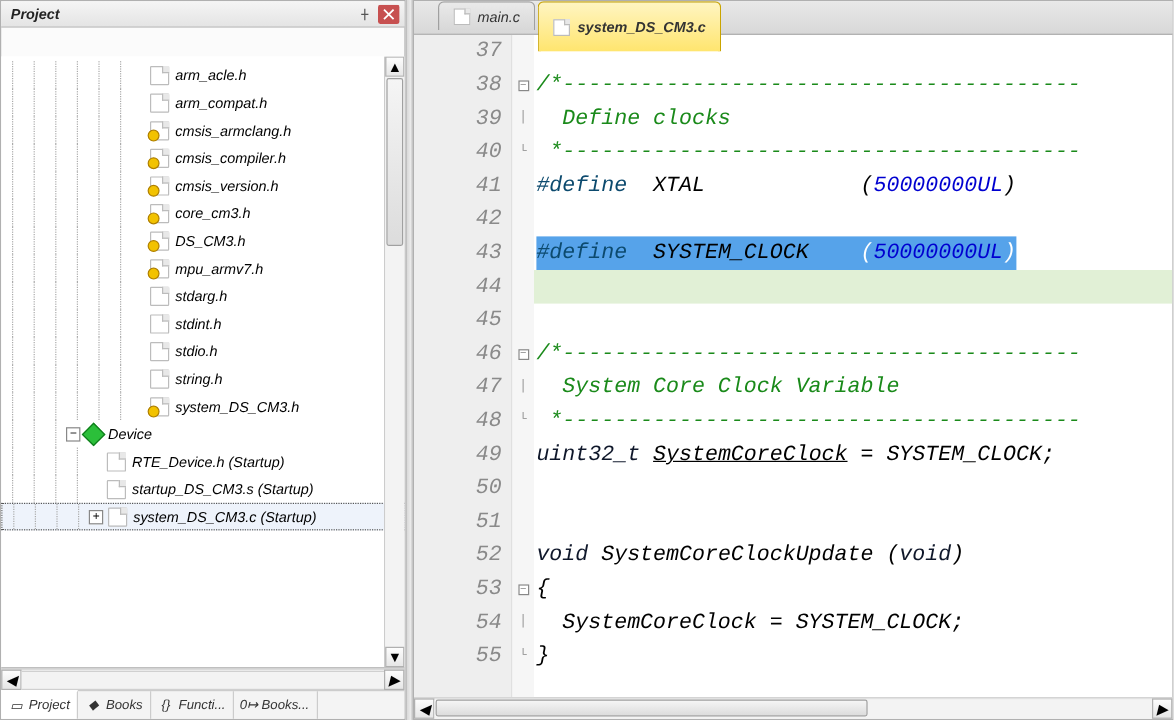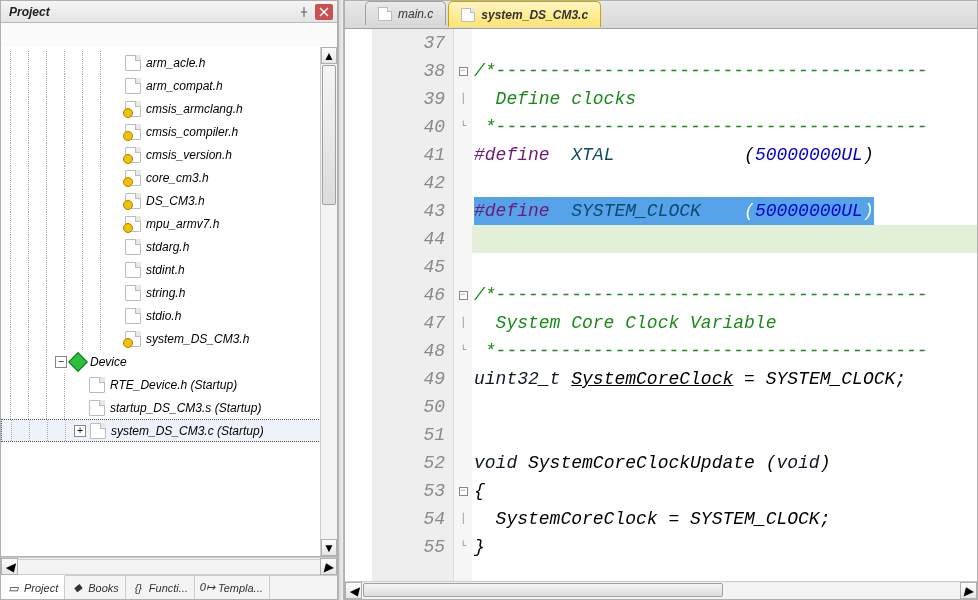--- a/index.html
+++ b/index.html
@@ -63,40 +63,40 @@
 .vscroll .track { flex:1; background:#f3f3f3; }
 .vscroll .thumb { background:linear-gradient(#f5f5f5,#dcdcdc); border:1px solid #a0a0a0; border-radius:2px; height:140px; margin:1px; }
 
 
 .splitter { width:6px; background:linear-gradient(90deg,#d8d8d8,#efefef); border-left:1px solid #b5b5b5; border-right:1px solid #b5b5b5; cursor:col-resize; }
 
 
 .editor { flex:1; display:flex; flex-direction:column; background:#fff; border:1px solid #b0b0b0; }
 .ed-tabs { display:flex; height:28px; background:linear-gradient(#e8e8e8,#d8d8d8); border-bottom:1px solid #a0a0a0; padding-left:20px; align-items:flex-start; }
 .ed-tab { display:flex; align-items:center; gap:6px; height:24px; padding:0 12px; margin-right:2px; background:linear-gradient(#eaeaea,#d8d8d8); border:1px solid #a0a0a0; border-bottom:none; border-top-left-radius:5px; border-top-right-radius:5px; font-size:12px; color:#333; }
-.ed-tab.active { background:linear-gradient(#fff5c2,#ffe56e); border-color:#c9a400; font-weight:bold; height:26px; }
+.ed-tab.active { background:linear-gradient(#fff5c2,#ffe56e); border-color:#c9a400; font-weight:bold; height:42px; }
 .ed-tab .tab-ico { width:14px; height:14px; border:1px solid #bcbcbc; background:#fff; position:relative; }
 .ed-tab .tab-ico::after { content:""; position:absolute; right:-1px; top:-1px; width:4px; height:4px; background:#e8e8e8; border-left:1px solid #bcbcbc; border-bottom:1px solid #bcbcbc; }
 
-.code-wrap { flex:1; display:flex; font-family: Consolas, "Courier New", monospace; font-size:18px; line-height:28px; position:relative; overflow:hidden;padding-left:27px; }
+.code-wrap { flex:1; display:flex; font-family: Consolas, "Courier New", monospace; font-size:18px; line-height:28px; position:relative; overflow:hidden; }
 .gutter { width:82px; background:#eee; color:#8a8a8a; text-align:right; padding-right:8px; border-right:1px solid #ddd; }
 .gutter div { height:28px; }
 .fold-col { width:18px; background:#f6f6f6; display:flex; flex-direction:column; }
 .fold-col div { height:28px; display:flex; align-items:center; justify-content:center; color:#888; font-size:10px; }
 .fold-box { width:9px; height:9px; border:1px solid #888; background:#fff; display:flex; align-items:center; justify-content:center; font-size:9px; line-height:7px; }
 
 .code { flex:1; position:relative; white-space:pre; }
 .code .line { height:28px; padding-left:2px; }
 .code .hl-sel { background:#56a3ea; color:#fff; display:inline-block; }
 .code .hl-cursor-line { background:#e1f0d6; }
 .c-comment { color:#1a8a1a; }
 .c-keyword { color:#0f172a; }
-.c-ident { color:#0c4a6e;margin-top:25px; }
+.c-ident { color:#000000;margin-top:25px; }
 .c-num { color:#0000d0; }
-.c-pp { color:#701a75; }
+.c-pp { color:#0c4a6e; }
 
 .ed-hscroll { display:flex; height:18px; border-top:1px solid #ccc; background:#efefef; align-items:center; }
 .ed-hscroll .arrow { width:17px; height:17px; border:1px solid #b0b0b0; background:linear-gradient(#fdfdfd,#e6e6e6); display:flex; align-items:center; justify-content:center; }
 .ed-hscroll .track { flex:1; height:16px; background:#f3f3f3; position:relative; }
 .ed-hscroll .thumb { position:absolute; left:1px; top:0; height:14px; width:360px; background:linear-gradient(#f5f5f5,#dcdcdc); border:1px solid #a0a0a0; border-radius:2px; }
 </style>
 </head>
 <body>
 
 <div class="root">
@@ -230,32 +230,32 @@
           </div>
           <div class="tree-node">
             <span class="ind"></span>
             <span class="ind"></span>
             <span class="ind"></span>
             <span class="ind"></span>
             <span class="ind"></span>
             <span class="ind"></span>
             <span class="tw empty"></span>
             <span class="ico ico-file"></span>
+            <span class="label">stdio.h</span>
+          </div>
+          <div class="tree-node">
+            <span class="ind"></span>
+            <span class="ind"></span>
+            <span class="ind"></span>
+            <span class="ind"></span>
+            <span class="ind"></span>
+            <span class="ind"></span>
+            <span class="tw empty"></span>
+            <span class="ico ico-file"></span>
             <span class="label">string.h</span>
-          </div>
-          <div class="tree-node">
-            <span class="ind"></span>
-            <span class="ind"></span>
-            <span class="ind"></span>
-            <span class="ind"></span>
-            <span class="ind"></span>
-            <span class="ind"></span>
-            <span class="tw empty"></span>
-            <span class="ico ico-file"></span>
-            <span class="label">stdio.h</span>
           </div>
           <div class="tree-node">
             <span class="ind"></span>
             <span class="ind"></span>
             <span class="ind"></span>
             <span class="ind"></span>
             <span class="ind"></span>
             <span class="ind"></span>
             <span class="tw empty"></span>
             <span class="ico ico-file key"></span>
@@ -320,21 +320,21 @@
         <div class="ptab">
           <span class="ptab-ico">◆</span>
           <span>Books</span>
         </div>
         <div class="ptab">
           <span class="ptab-ico">{}</span>
           <span>Functi...</span>
         </div>
         <div class="ptab">
           <span class="ptab-ico">0↦</span>
-          <span>Templa...</span>
+          <span>Books...</span>
         </div>
       </div>
   </div>
 
   <div class="splitter"></div>
 
   <div class="editor">
     <div class="ed-tabs" id="ed-tabs">
         <div class="ed-tab">
           <span class="tab-ico"></span>

